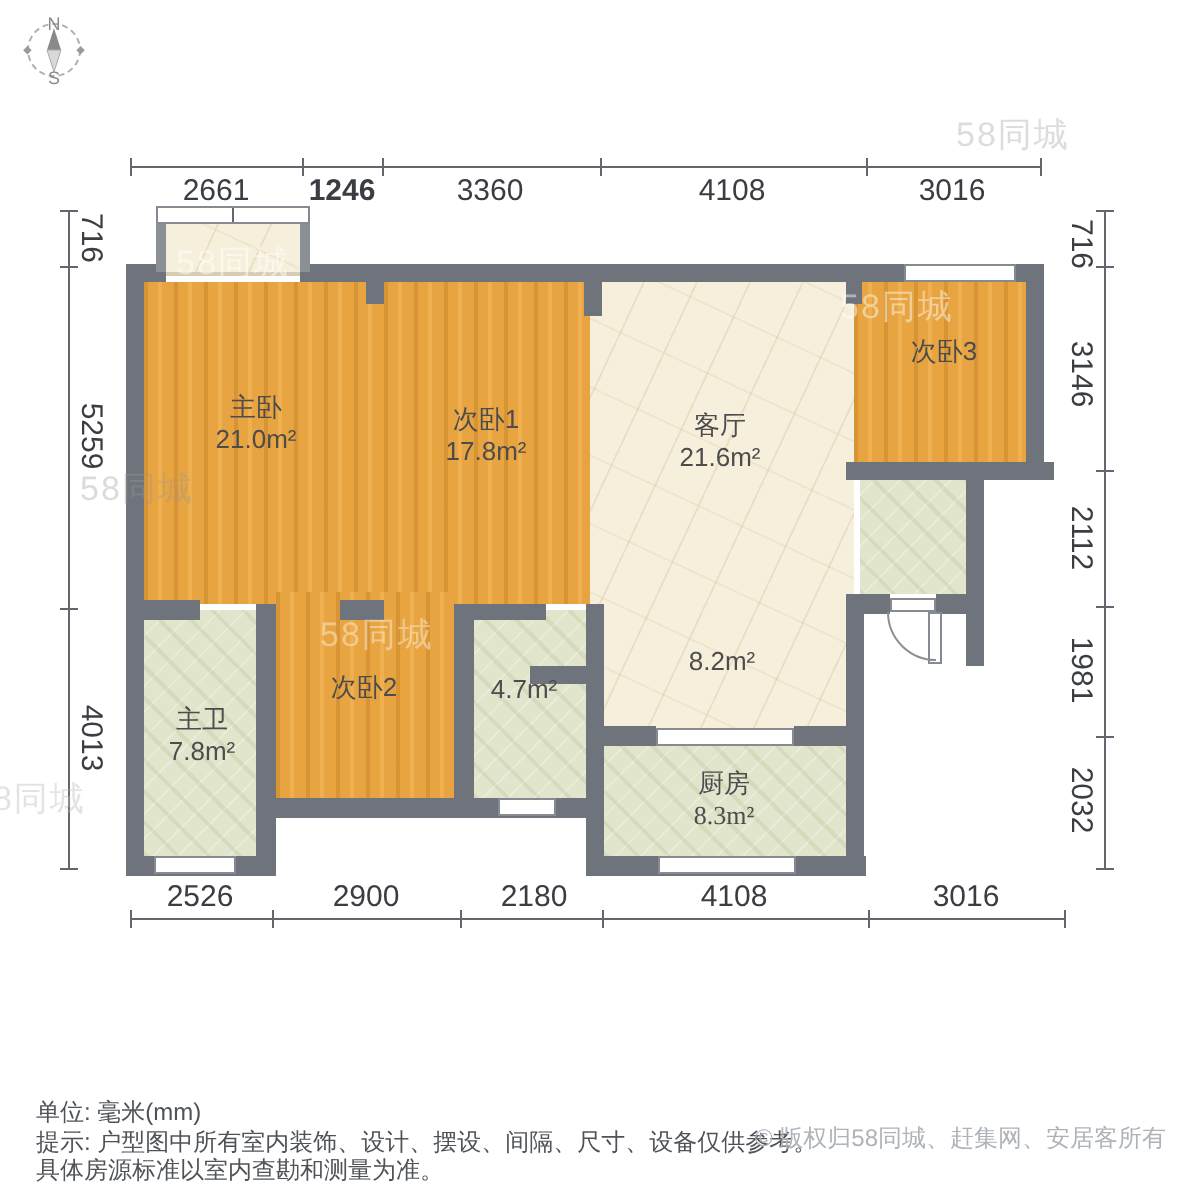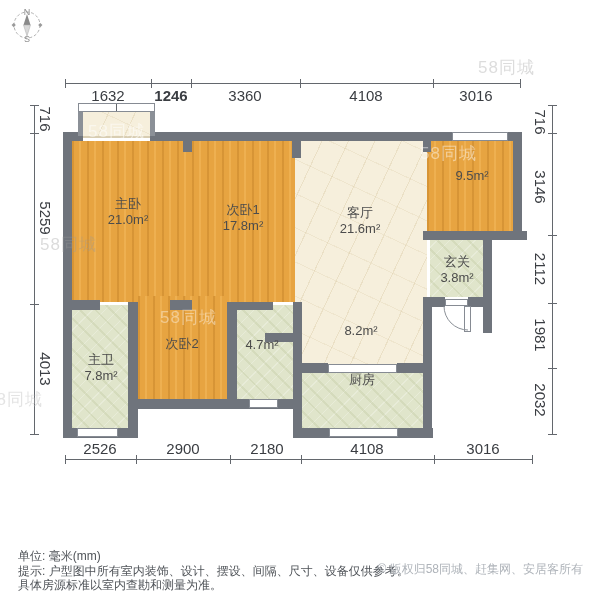--- a/index.html
+++ b/index.html
@@ -133,51 +133,48 @@
   </div>
   <div class="room-label" style="left:198px;top:202px;">
     <span class="rname">次卧1</span>
     <span class="rarea">17.8m²</span>
   </div>
   <div class="room-label" style="left:315px;top:205px;">
     <span class="rname">客厅</span>
     <span class="rarea">21.6m²</span>
   </div>
   <div class="room-label" style="left:427px;top:168px;">
-    <span class="rarea">9.5m²</span>
-  </div>
-  <div class="room-label" style="left:412px;top:254px;">
-    <span class="rname">玄关</span>
-    <span class="rarea">3.8m²</span>
+    <span class="rname">次卧3</span>
   </div>
   <div class="room-label" style="left:316px;top:323px;">
     <span class="rarea">8.2m²</span>
   </div>
   <div class="room-label" style="left:56px;top:352px;">
     <span class="rname">主卫</span>
     <span class="rarea">7.8m²</span>
   </div>
   <div class="room-label" style="left:137px;top:336px;">
     <span class="rname">次卧2</span>
   </div>
   <div class="room-label" style="left:217px;top:337px;">
     <span class="rarea">4.7m²</span>
   </div>
-  <div class="room-label" style="left:317px;top:372px;font-family:Liberation Serif, serif;">
+  <div class="room-label" style="left:317px;top:384px;font-family:Liberation Serif, serif;">
     <span class="rname">厨房</span>
+    <span class="rarea">8.3m²</span>
   </div>
 
   <div class="dimline" style="left:65px;top:83px;width:455px;height:1px;"></div>
   <div class="tick" style="left:65px;top:79px;width:1px;height:9px;"></div>
   <div class="tick" style="left:151px;top:79px;width:1px;height:9px;"></div>
   <div class="tick" style="left:191px;top:79px;width:1px;height:9px;"></div>
   <div class="tick" style="left:300px;top:79px;width:1px;height:9px;"></div>
   <div class="tick" style="left:433px;top:79px;width:1px;height:9px;"></div>
   <div class="tick" style="left:520px;top:79px;width:1px;height:9px;"></div>
-  <div class="dim" style="left:73px;top:88px;">1632</div>
+  <div class="dim" style="left:73px;top:88px;">2661</div>
   <div class="dim" style="left:136px;top:88px;font-weight:bold;">1246</div>
   <div class="dim" style="left:210px;top:88px;">3360</div>
   <div class="dim" style="left:331px;top:88px;">4108</div>
   <div class="dim" style="left:441px;top:88px;">3016</div>
 
   <div class="dimline" style="left:65px;top:459px;width:468px;height:1px;"></div>
   <div class="tick" style="left:65px;top:455px;width:1px;height:9px;"></div>
   <div class="tick" style="left:136px;top:455px;width:1px;height:9px;"></div>
   <div class="tick" style="left:230px;top:455px;width:1px;height:9px;"></div>
   <div class="tick" style="left:301px;top:455px;width:1px;height:9px;"></div>

